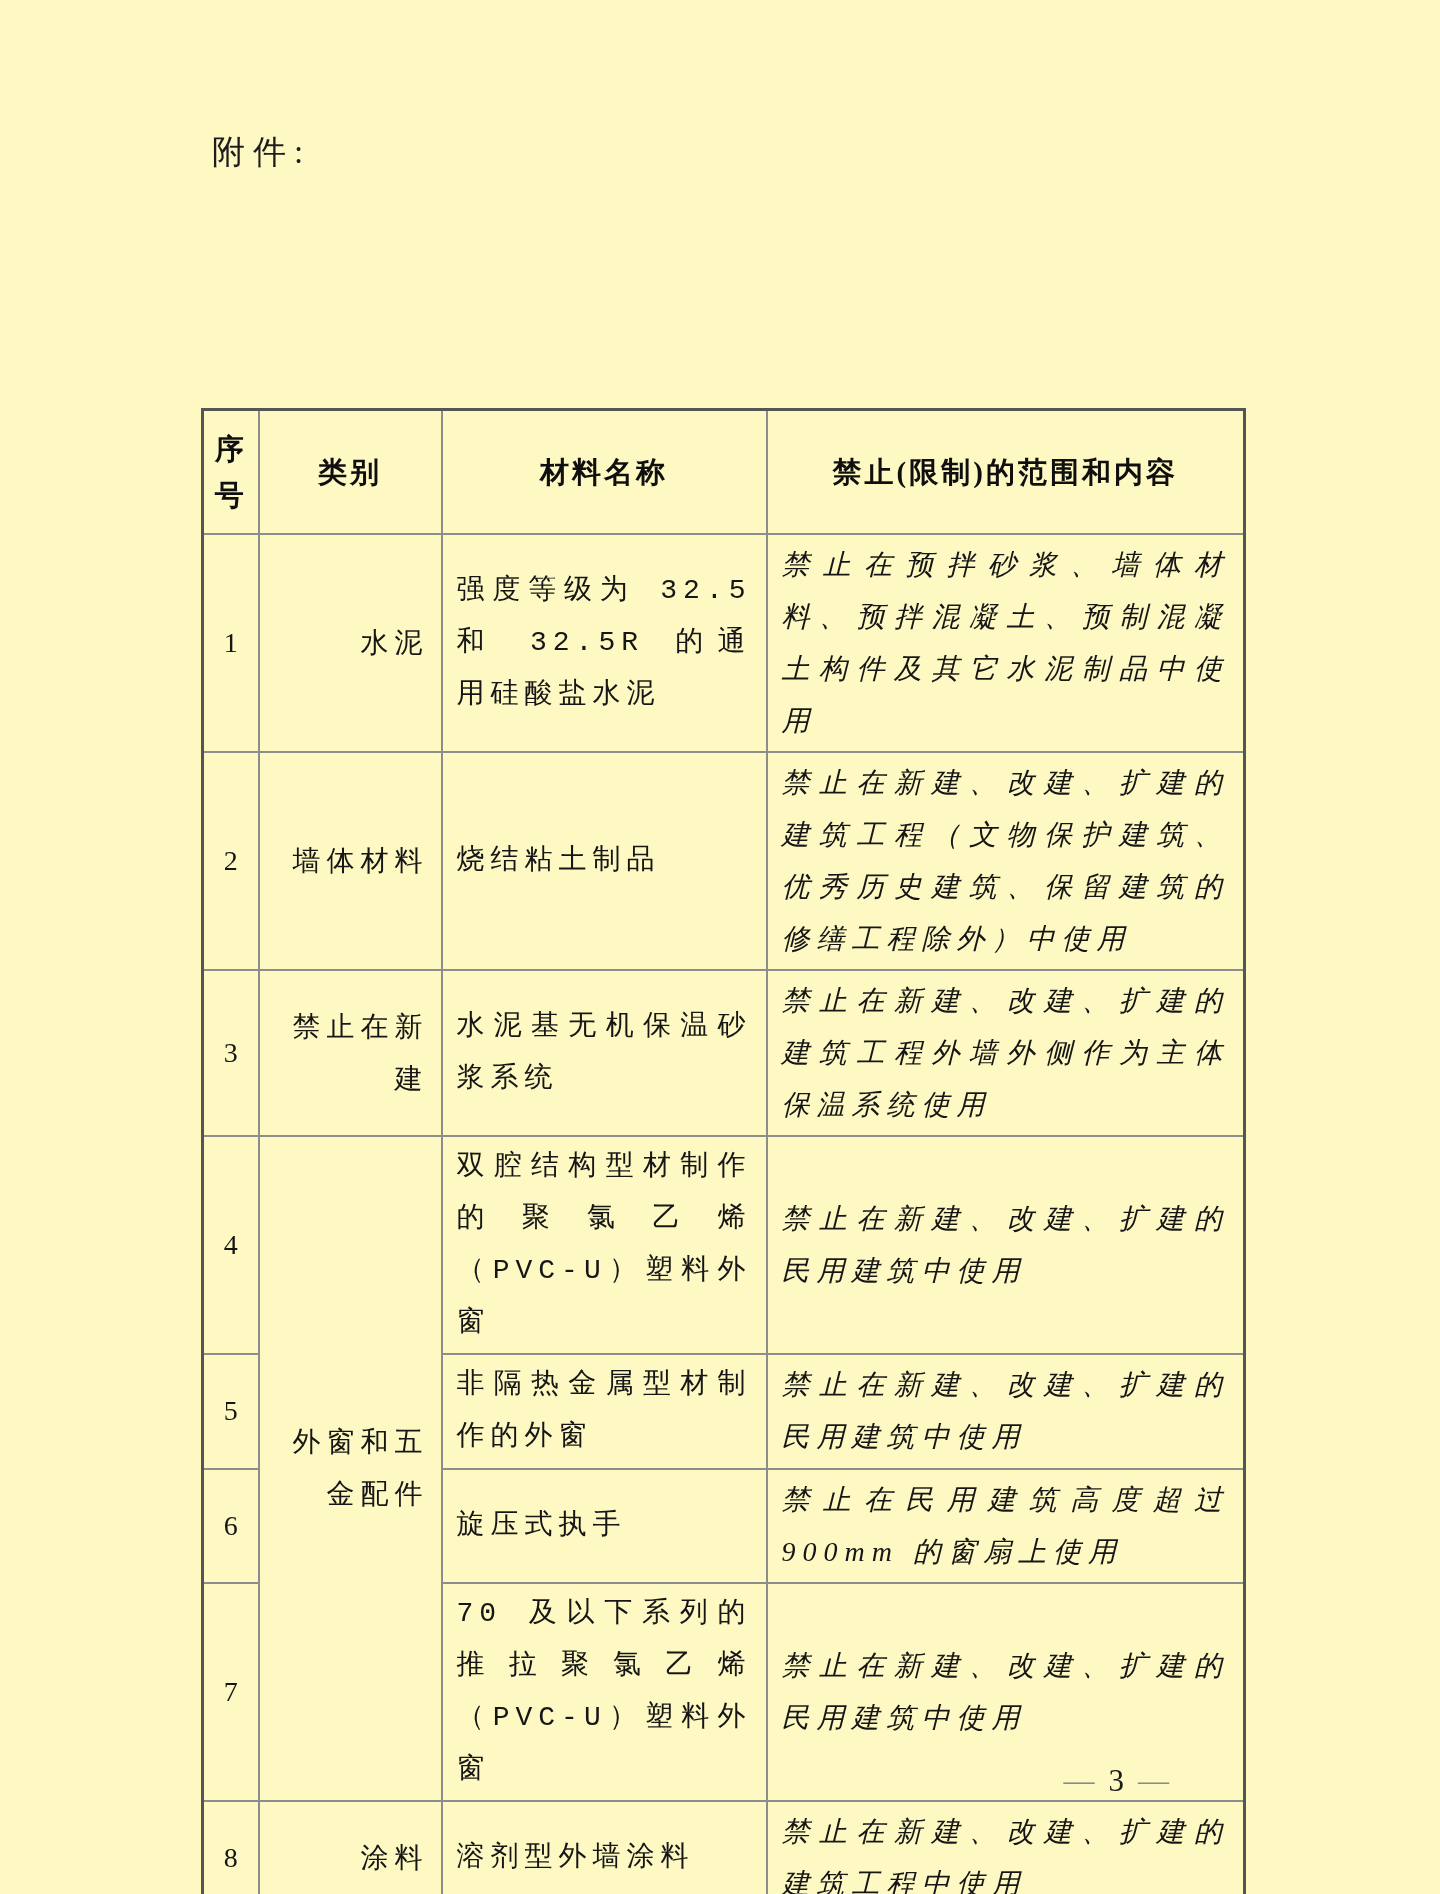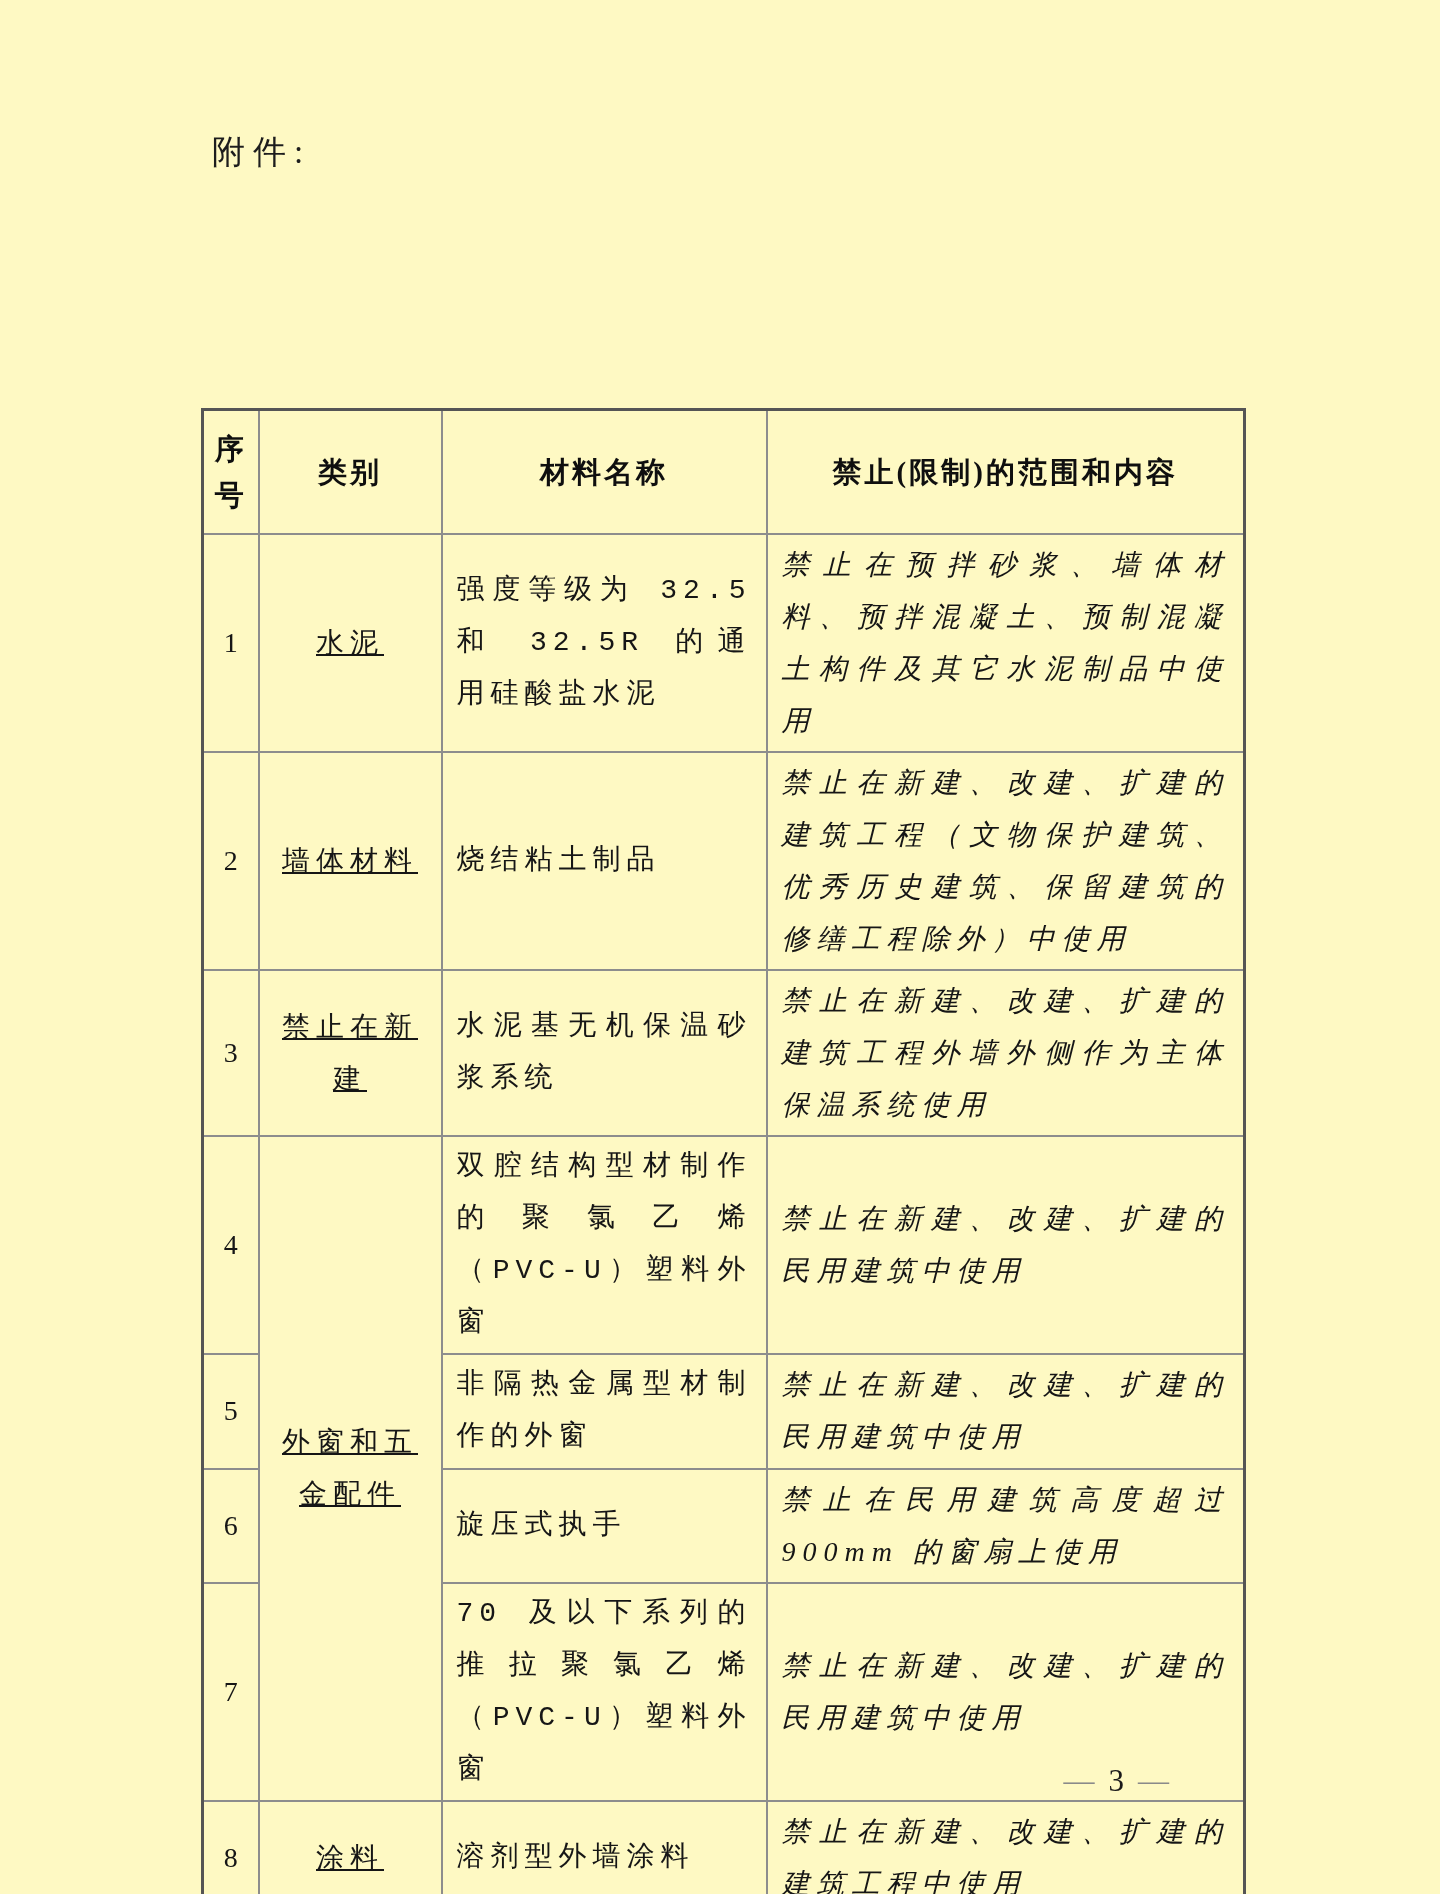--- a/index.html
+++ b/index.html
@@ -65,24 +65,23 @@
     padding: 0 2px;
     color: #0f0f0f;
   }
   td.cell-no {
     text-align: center;
     font-size: 30px;
     letter-spacing: 0;
     font-family: "Liberation Serif", "DejaVu Serif", serif;
   }
   td.cell-cat {
-    text-align: center;
+    text-align: right;
     letter-spacing: 6px;
     padding: 0 12px;
-    text-decoration: underline;
   }
   td.cell-mat {
     text-align: justify;
     text-justify: inter-character;
     letter-spacing: 6px;
     padding: 4px 14px;
     font-family: Liberation Mono, monospace;
   }
   td.cell-scope {
     text-align: justify;

